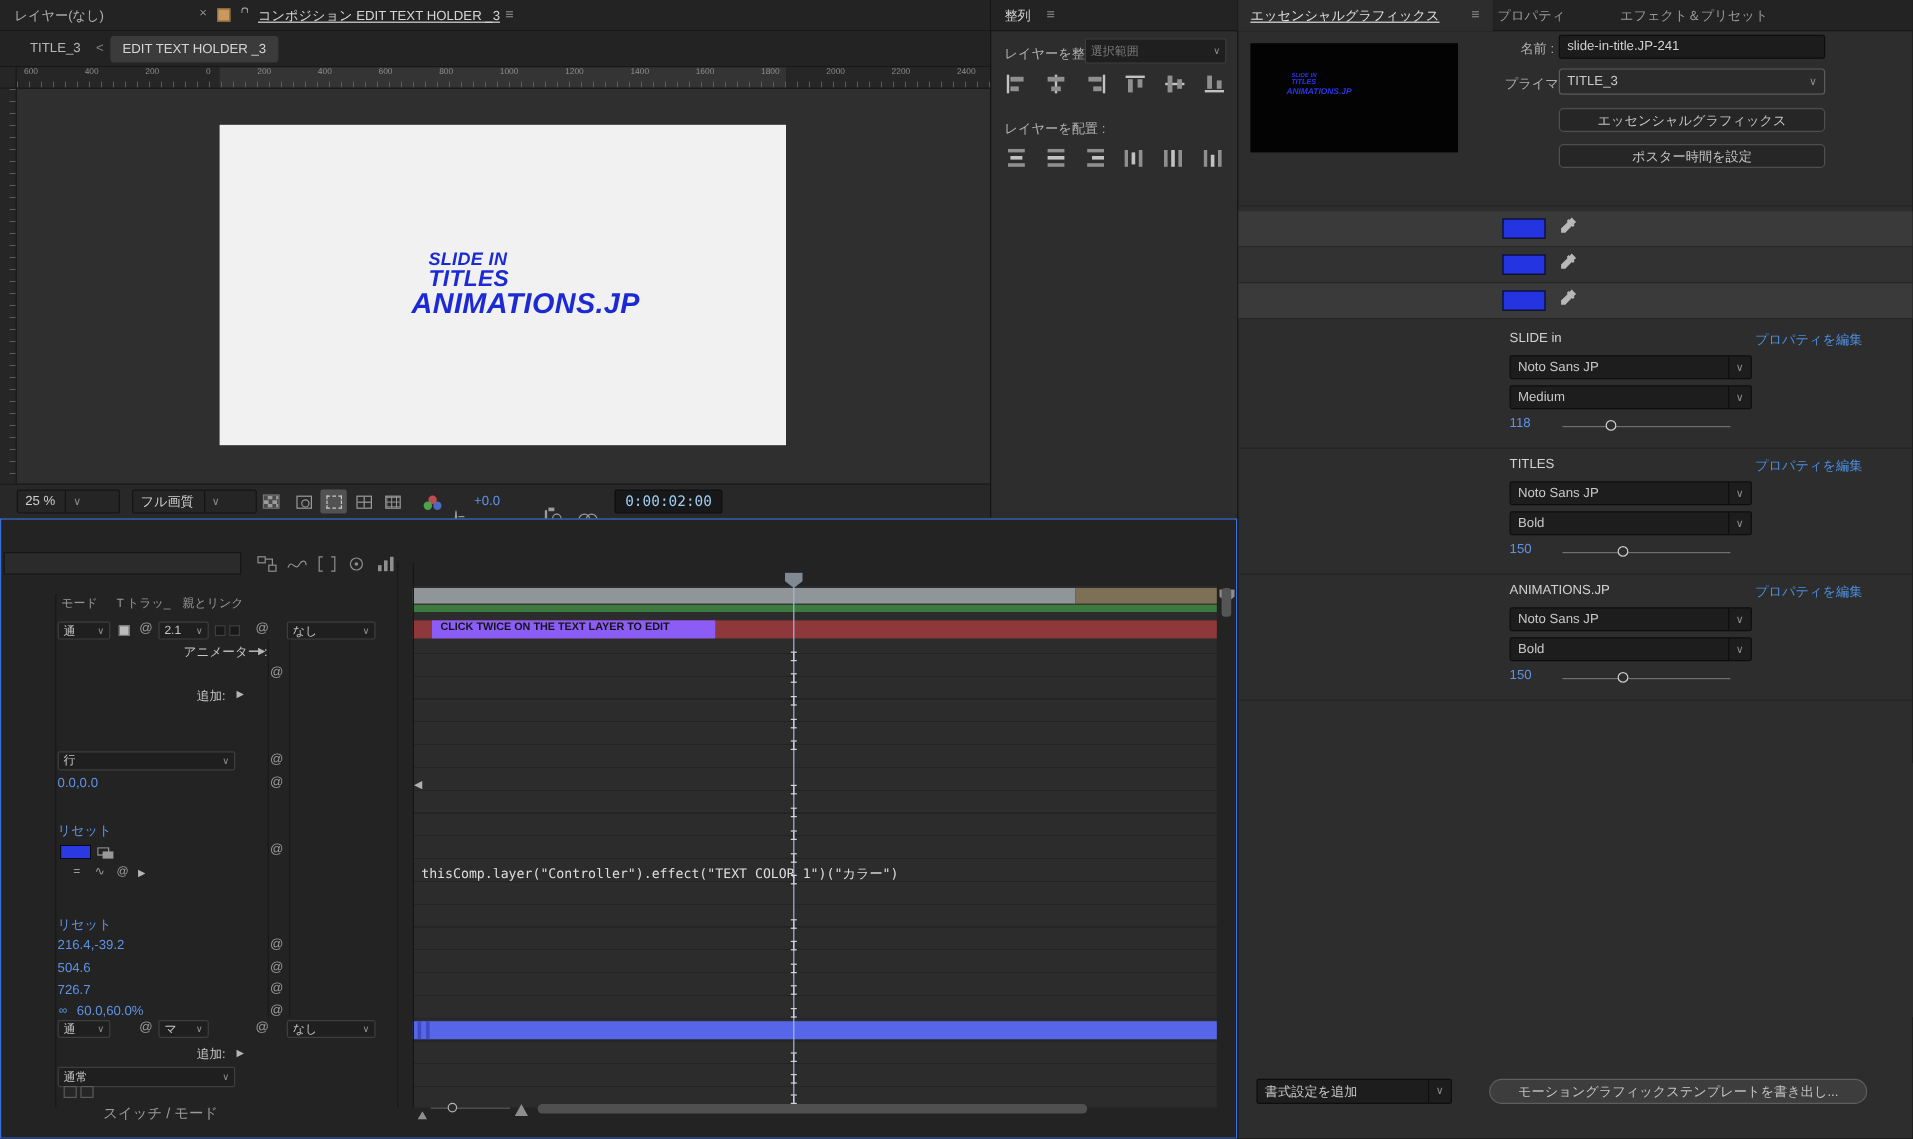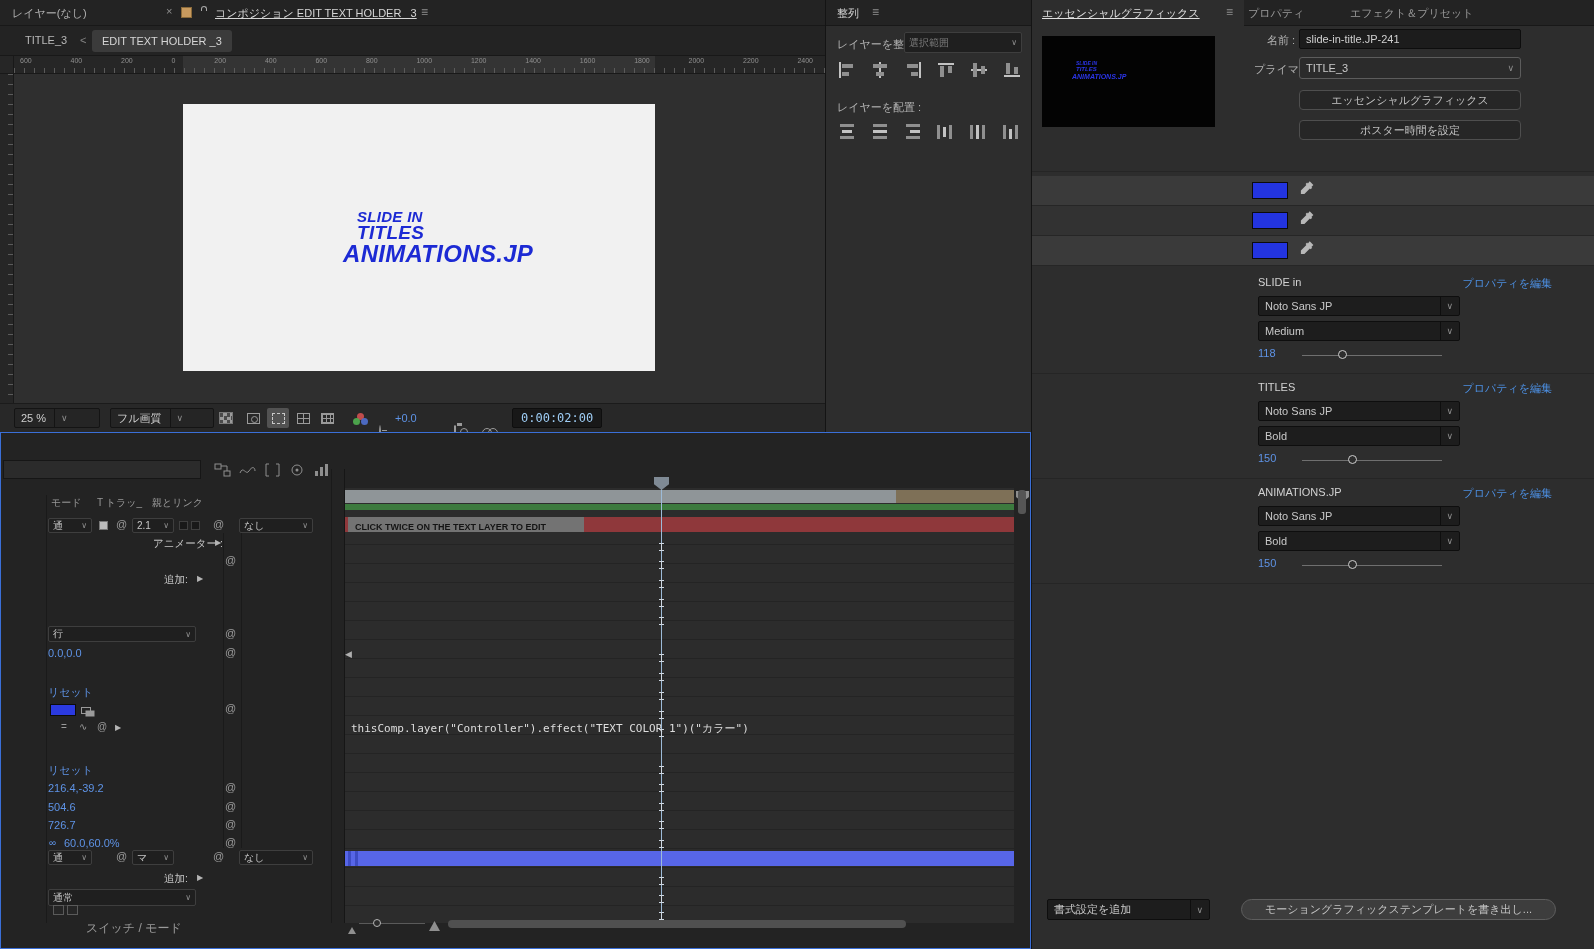--- a/index.html
+++ b/index.html
@@ -442,21 +442,21 @@
     </div>
     <span class="swbox" style="left:178px;top:88px;"></span>
     <span class="swbox" style="left:190px;top:88px;"></span>
     <span class="abs gi" style="left:212px;top:86px;">@</span>
     <div class="dd" style="left:238px;top:85px;width:74px;height:15px;">
       <span>なし</span>
       <span class="ch">∨</span>
     </div>
 
     <div class="abs" style="left:343px;top:84px;width:670px;height:15px;background:#8f383b;">
-      <div class="abs" style="left:4px;top:0;width:236px;height:15px;background:#737373;display:flex;align-items:flex-end;">
+      <div class="abs" style="left:16px;top:0;width:236px;height:15px;background:#8b5cf6;display:flex;align-items:flex-start;">
         <span class="nw" style="font-size:9px;font-weight:bold;color:#141414;padding-left:7px;">CLICK TWICE ON THE TEXT LAYER TO EDIT</span>
       </div>
     </div>
 
     <span class="abs nw" style="left:152px;top:104px;font-size:10.5px;color:#c6c6c6;">アニメーター :</span>
     <span class="abs" style="left:214px;top:105px;font-size:8px;color:#b5b5b5;">▶</span>
 
     <span class="abs gi" style="left:224px;top:122px;">@</span>
 
     <span class="abs nw" style="left:163px;top:140px;font-size:10.5px;color:#c6c6c6;">追加:</span>

